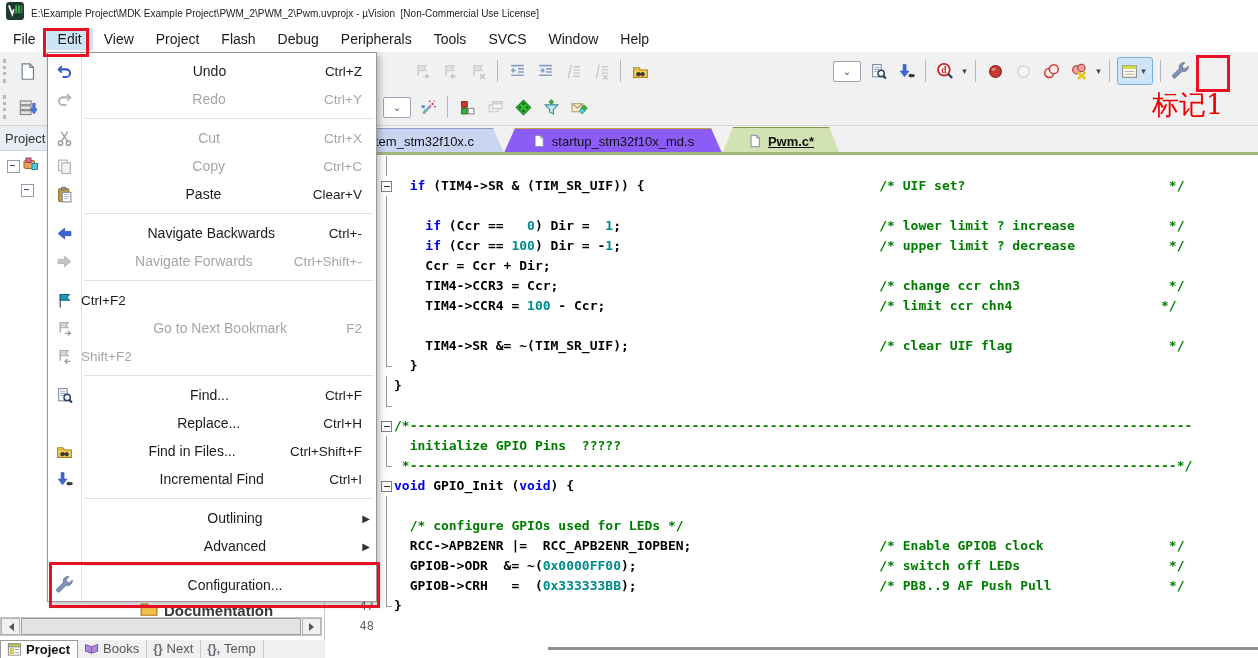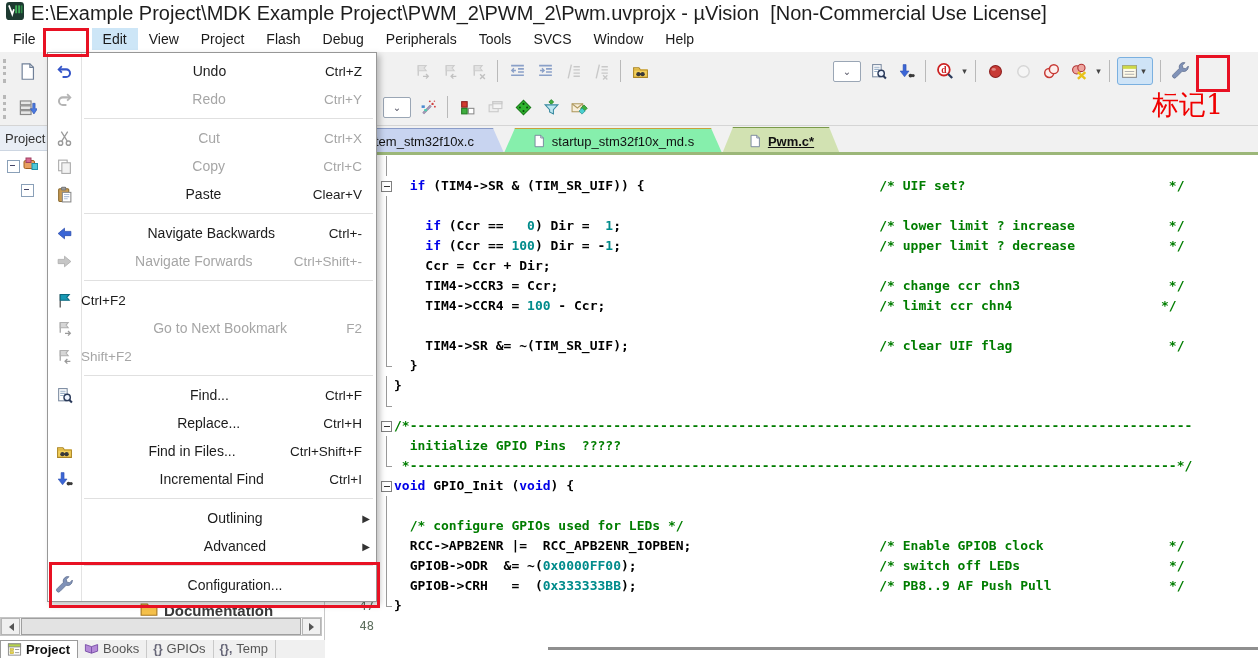--- a/index.html
+++ b/index.html
@@ -2,26 +2,26 @@
 <html><head>
 <meta charset="utf-8">
 <style>
   html,body{margin:0;padding:0;background:#fff;}
   #app{position:relative;width:1258px;height:658px;overflow:hidden;
        font-family:"Liberation Sans",sans-serif;background:#fff;
        -webkit-font-smoothing:antialiased;}
   
   #titlebar{position:absolute;left:0;top:0;width:1258px;height:26px;background:#fff;
             display:flex;align-items:center;gap:7px;padding-left:6px;box-sizing:border-box;}
-  #titlebar .ttext{font-size:20px;color:#1d1d1d;white-space:pre;}
+  #titlebar .ttext{font-size:10px;color:#1d1d1d;white-space:pre;}
   
   #menubar{position:absolute;left:0;top:26px;width:1258px;height:26px;background:#fff;
            display:flex;align-items:center;font-size:14px;color:#1a1a1a;padding-left:2px;}
   .mitem{padding:3px 11px;cursor:default;}
-  .mitem.active{background:#cde6f7;margin-left:45px;}
+  .mitem.active{background:#cde6f7;}
   
   #toolbars{position:absolute;left:0;top:52px;width:1258px;height:74px;background:#f1f1f1;
             border-bottom:1px solid #d5d5d5;box-sizing:border-box;}
   .tbrow{position:absolute;height:34px;display:flex;align-items:center;}
   #tb1main{left:380px;top:2px;}
   #tb2main{left:380px;top:38px;}
   .tfrag{position:absolute;left:3px;display:flex;align-items:center;gap:4px;}
   #tb1frag{top:6px;} #tb2frag{top:42px;}
   .handle{width:3px;height:24px;border-left:3px dotted #b8b8b8;}
   .tbtn{width:26px;height:26px;display:flex;align-items:center;justify-content:center;margin:0 1px;border-radius:3px;}
@@ -431,41 +431,41 @@
           <span style="display: inline-flex;">
             <svg width="15" height="15" viewBox="0 0 16 16">
               <path d="M1.5 10.8 L8 13 L14.5 10.8 V3.8 L8 6 L1.5 3.8 Z" fill="#b48ad8" stroke="#7a50a8"></path>
               <path d="M8 6 V13" stroke="#7a50a8"></path>
             </svg>
           </span>
           <span>Books</span>
         </div>
         <div class="btab">
           <span class="glyphicon">{}</span>
-          <span>GPIOs</span>
+          <span>Next</span>
         </div>
         <div class="btab">
           <span class="glyphicon">{},</span>
           <span>Temp</span>
         </div>
       </div>
   </div>
 
   <div id="editor">
     <div id="tabbar">
         <div class="etab active" style="left: 397px; width: 118px; background: rgb(210, 226, 178); border-top: 1px solid rgb(122, 154, 74);">
           <span style="display: inline-flex;">
             <svg width="14" height="14" viewBox="0 0 16 16">
               <path d="M3.5 1.5 h6.5 l3 3 V14.5 H3.5 Z" fill="#fff" stroke="#708098"></path>
               <path d="M10 1.5 v3 h3" fill="none" stroke="#708098"></path>
             </svg>
           </span>
           <span class="lbl">Pwm.c*</span>
         </div>
-        <div class="etab" style="left: 179px; width: 218px; background: #86efac; border-top: 1px solid rgb(200, 162, 60);">
+        <div class="etab" style="left: 179px; width: 218px; background: #8b5cf6; border-top: 1px solid rgb(200, 162, 60);">
           <span style="display: inline-flex;">
             <svg width="14" height="14" viewBox="0 0 16 16">
               <path d="M3.5 1.5 h6.5 l3 3 V14.5 H3.5 Z" fill="#fff" stroke="#708098"></path>
               <path d="M10 1.5 v3 h3" fill="none" stroke="#708098"></path>
             </svg>
           </span>
           <span class="lbl">startup_stm32f10x_md.s</span>
         </div>
         <div class="etab" style="left: 7px; width: 172px; background: rgb(200, 212, 240); border-top: 1px solid rgb(138, 156, 200);">
           <span class="lbl">ystem_stm32f10x.c</span>

